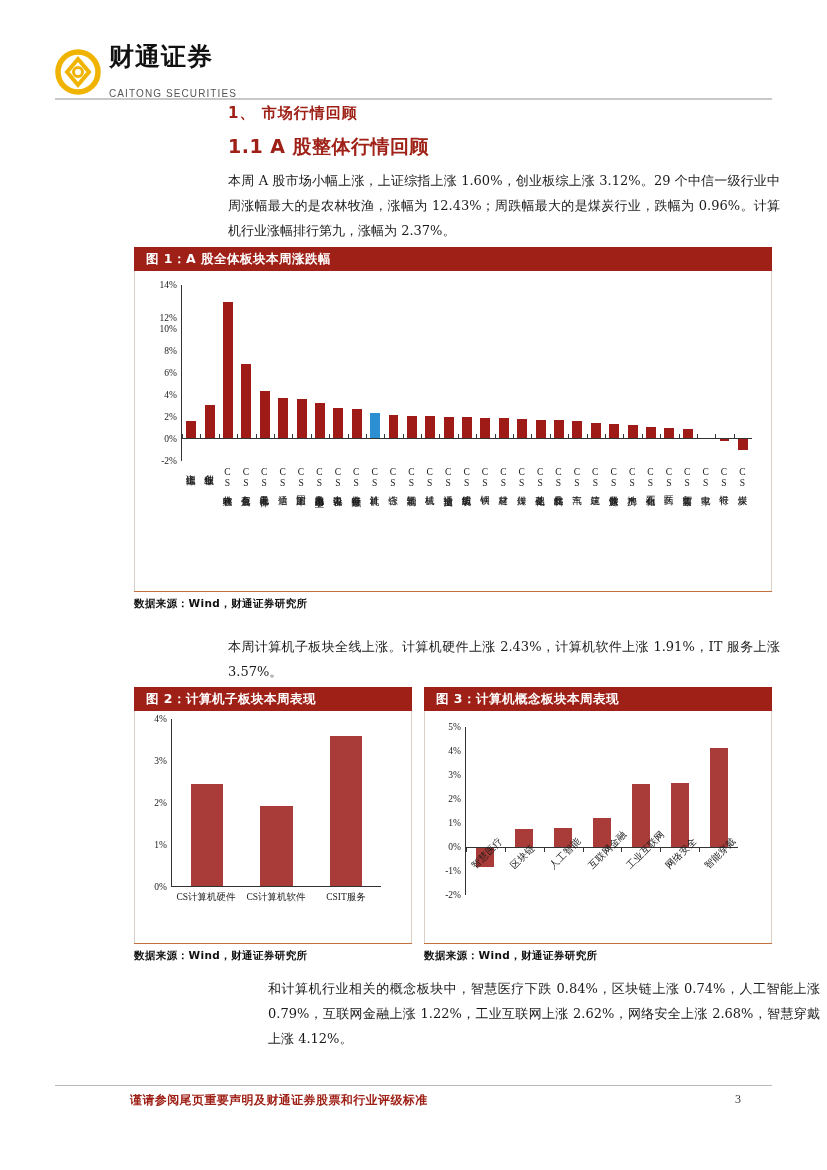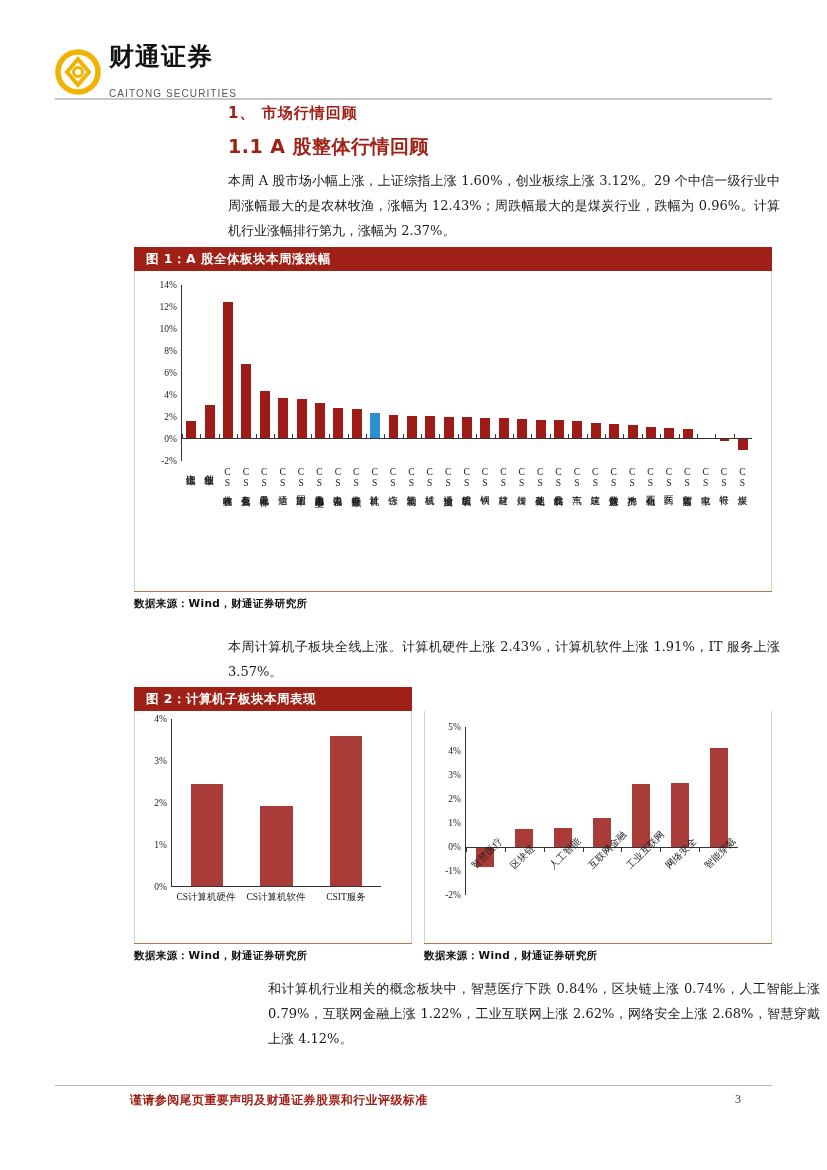--- a/index.html
+++ b/index.html
@@ -241,21 +241,21 @@
   <div class="fig-box" id="fig1-box">
     <div class="c1-wrap">
       <div class="c1-ylabels" id="c1-ylabels">
           <div class="c1-ylab" style="top: 190px;">-2%</div>
           <div class="c1-ylab" style="top: 168px;">0%</div>
           <div class="c1-ylab" style="top: 146px;">2%</div>
           <div class="c1-ylab" style="top: 124px;">4%</div>
           <div class="c1-ylab" style="top: 102px;">6%</div>
           <div class="c1-ylab" style="top: 80px;">8%</div>
           <div class="c1-ylab" style="top: 58px;">10%</div>
-          <div class="c1-ylab" style="top: 36px;">12%</div>
+          <div class="c1-ylab" style="top: 47px;">12%</div>
           <div class="c1-ylab" style="top: 14px;">14%</div>
         </div>
       <div class="c1-plot">
         <div class="c1-bars" id="c1-bars" style="height: 154px; bottom: 22px;">
             <div class="c1-col">
               <div class="c1-bar" style="height: 17.6px;"></div>
             </div>
             <div class="c1-col">
               <div class="c1-bar" style="height: 34.32px;"></div>
             </div>
@@ -508,20 +508,21 @@
       </div>
       <div class="c2-xlabels" id="c2-xlabels">
           <div class="c2-xl">CS计算机硬件</div>
           <div class="c2-xl">CS计算机软件</div>
           <div class="c2-xl">CSIT服务</div>
         </div>
     </div>
   </div>
   <div class="fig-src" id="fig2-src">数据来源：Wind，财通证券研究所</div>
 
+  <div class="fig-title" id="fig3-title">图 3：计算机概念板块本周表现</div>
   <div class="fig-box" id="fig3-box">
     <div class="c3-wrap">
       <div class="c3-ylabels" id="c3-ylabels">
           <div class="c3-ylab" style="top: 168px;">-2%</div>
           <div class="c3-ylab" style="top: 144px;">-1%</div>
           <div class="c3-ylab" style="top: 120px;">0%</div>
           <div class="c3-ylab" style="top: 96px;">1%</div>
           <div class="c3-ylab" style="top: 72px;">2%</div>
           <div class="c3-ylab" style="top: 48px;">3%</div>
           <div class="c3-ylab" style="top: 24px;">4%</div>

